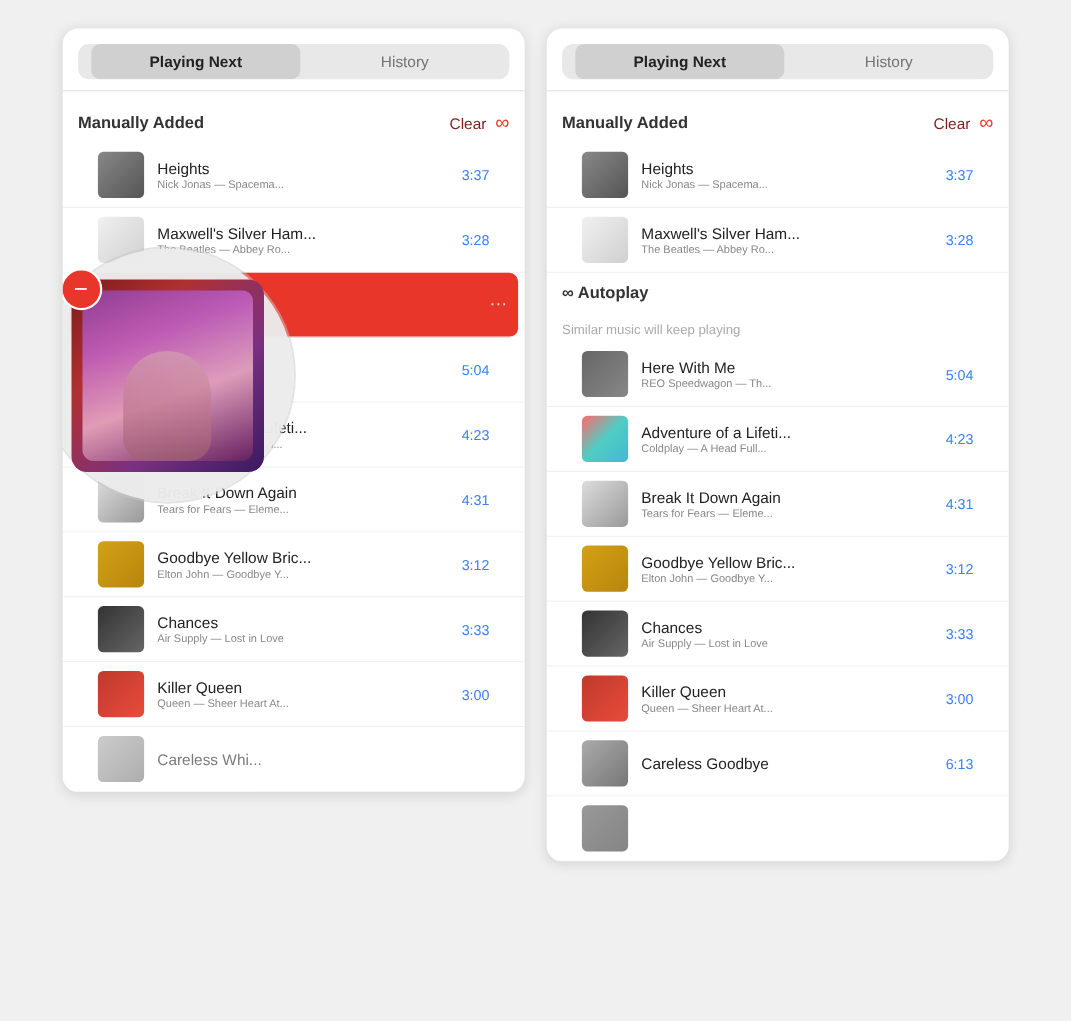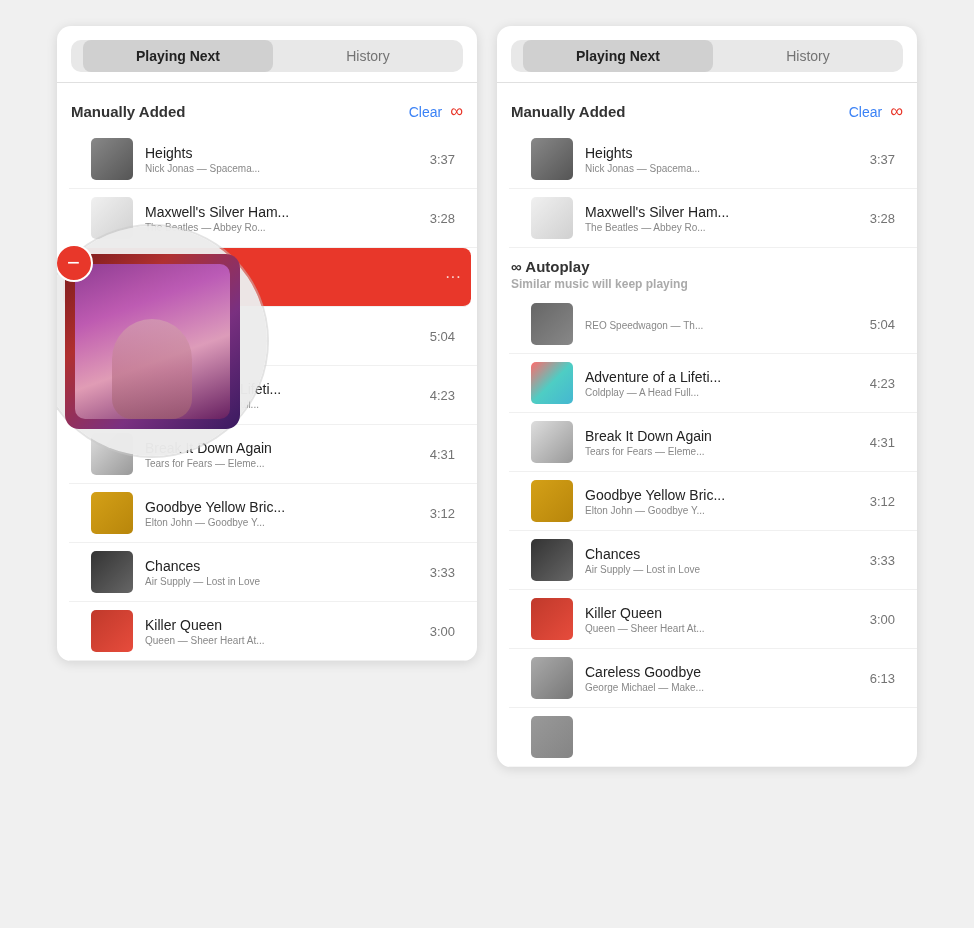--- a/index.html
+++ b/index.html
@@ -62,36 +62,35 @@
       font-weight: 600;
       color: #333;
     }
     .section-actions {
       display: flex;
       align-items: center;
       gap: 8px;
     }
     .clear-btn {
       font-size: 14px;
-      color: #3b82f6;
+      color: #7f1d1d;
       cursor: pointer;
     }
     .infinity-icon {
       color: #e8372a;
       font-size: 18px;
     }
     .track-list { padding: 0; }
     .track-item {
       display: flex;
       align-items: center;
-      padding: 8px 22px;
+      padding: 8px 32px;
       border-bottom: 1px solid #f0f0f0;
       position: relative;
       cursor: pointer;
-      margin-left: 12px;
     }
     .track-item.highlighted {
       background: #e8372a;
       border-radius: 8px;
       margin: 0 6px;
     }
     .track-thumb {
       width: 42px;
       height: 42px;
       border-radius: 5px;
@@ -118,21 +117,21 @@
     .track-sub {
       font-size: 10px;
       color: #888;
       white-space: nowrap;
       overflow: hidden;
       text-overflow: ellipsis;
       margin-top: 2px;
     }
     .track-duration {
       font-size: 13px;
-      color: #737373;
+      color: #3b82f6;
       margin-left: 8px;
       flex-shrink: 0;
     }
     .track-item.highlighted .track-name,
     .track-item.highlighted .track-sub,
     .track-item.highlighted .track-duration {
       color: #fff;
     }
     .track-more {
       font-size: 16px;
@@ -146,22 +145,21 @@
       font-size: 15px;
       font-weight: 600;
       color: #333;
       display: flex;
       align-items: center;
       gap: 6px;
     }
     .autoplay-sub {
       font-size: 12px;
       color: #aaa;
-      margin-top: 2px;
-      font-weight: bold;
+      margin-top: 18px;
     }
     
     .overlay-container {
       position: absolute;
       left: 0; top: 260px;
       width: 100%;
       height: 200px;
       pointer-events: none;
       z-index: 10;
     }
@@ -270,20 +268,26 @@
 
     <div class="track-item">
       <div class="track-thumb art-queen"></div>
       <div class="track-info">
         <div class="track-name">Killer Queen</div>
         <div class="track-sub">Queen — Sheer Heart At...</div>
       </div>
       <span class="track-duration">3:00</span>
     </div>
 
+    <div class="track-item" style="opacity:0.6;">
+      <div class="track-thumb art-george"></div>
+      <div class="track-info">
+        <div class="track-name">Careless Whi...</div>
+      </div>
+    </div>
   </div>
 
   <div class="overlay-container" style="pointer-events: none;">
     <div style="position:absolute; left:-20px; top:-60px; width:230px; height:230px; border-radius:50%; background:rgba(235,235,235,0.97); display:flex; align-items:center; justify-content:center; box-shadow: 0 0 0 2px rgba(200,200,200,0.5);">
       <div style="position:relative; width:175px; height:175px;">
 
         <div style="width:175px; height:175px; border-radius:14px; background:linear-gradient(135deg,#7a1a1a 0%,#b03030 30%,#7a3080 65%,#3a1a60 100%); position:relative; overflow:hidden; display:flex; align-items:center; justify-content:center;">
           <div style="position:absolute; inset:10px; border-radius:10px; background:linear-gradient(160deg,#9040a0 0%,#c060c0 30%,#e8a8c0 60%,#6a2060 100%); opacity:0.9;"></div>
 
           <div style="position:absolute; bottom:10px; left:50%; transform:translateX(-50%); width:80px; height:100px; background:linear-gradient(180deg,#d4a0b0 0%,#c07890 50%,#a06070 100%); border-radius:40px 40px 20px 20px; opacity:0.7;"></div>
@@ -331,20 +335,21 @@
 
   <div class="autoplay-section">
     <div class="autoplay-title">∞ Autoplay</div>
     <div class="autoplay-sub">Similar music will keep playing</div>
   </div>
   <div class="track-list">
 
     <div class="track-item">
       <div class="track-thumb art-reo"></div>
       <div class="track-info">
+        <div class="track-name">Here With Me</div>
         <div class="track-sub">REO Speedwagon — Th...</div>
       </div>
       <span class="track-duration">5:04</span>
     </div>
 
     <div class="track-item">
       <div class="track-thumb art-coldplay"></div>
       <div class="track-info">
         <div class="track-name">Adventure of a Lifeti...</div>
         <div class="track-sub">Coldplay — A Head Full...</div>
@@ -385,21 +390,20 @@
         <div class="track-name">Killer Queen</div>
         <div class="track-sub">Queen — Sheer Heart At...</div>
       </div>
       <span class="track-duration">3:00</span>
     </div>
 
     <div class="track-item">
       <div class="track-thumb art-george"></div>
       <div class="track-info">
         <div class="track-name">Careless Goodbye</div>
-        <div class="track-sub">George Michael — Make...</div>
       </div>
       <span class="track-duration">6:13</span>
     </div>
 
     <div class="track-item" style="opacity:0.6;">
       <div class="track-thumb art-bottom"></div>
     </div>
   </div>
 </div>
 

